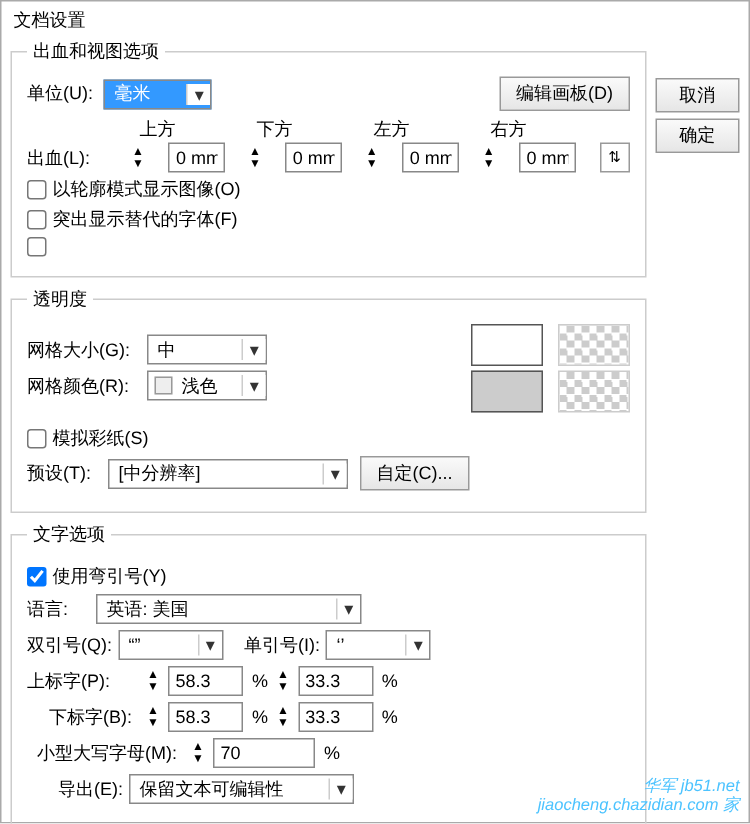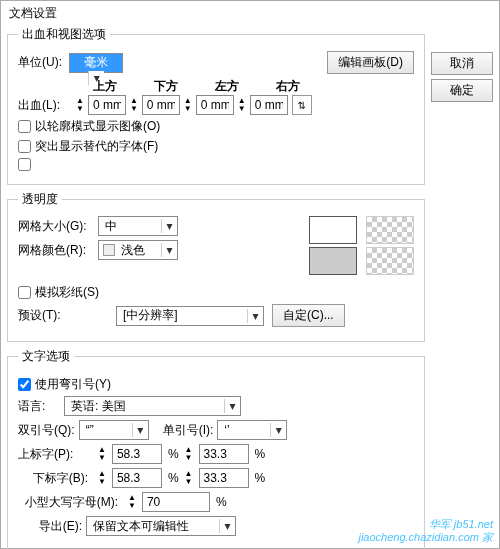--- a/index.html
+++ b/index.html
@@ -14,49 +14,49 @@
 .btn { display: block; border: 1px solid #999; background: linear-gradient(#fafafa,#e6e6e6); padding: 2px 0; text-align: center; font-size: 12px; width: 100%; margin-bottom: 4px; cursor: pointer; }
 .btn-inline { display: inline-block; width: auto; padding: 2px 10px; margin: 0; }
 .dropdown { display: inline-flex; align-items: center; border: 1px solid #888; background: #fff; height: 20px; font-size: 12px; cursor: pointer; }
 .dropdown.sel { background: #3399ff; color: #fff; }
 .dropdown span.val { padding: 0 6px; flex: 1; }
 .arrow { width: 16px; text-align: center; color: #333; background: #fff; border-left: 1px solid #ccc; }
 .dropdown.sel .arrow { color: #333; }
 .row { display: flex; align-items: center; margin-bottom: 4px; }
 .lbl { margin-right: 4px; }
 input.num { width: 38px; height: 20px; border: 1px solid #888; padding: 0 4px; font-size: 12px; }
-.bleed-headers { display: flex; margin-left: 58px; gap: 3px; font-weight: bold; }
+.bleed-headers { display: flex; margin-left: 58px; gap: 20px; }
 .bleed-headers span { width: 58px; text-align: center; }
-.bleed-row { display:flex; align-items:center; gap: 4px; }
+.bleed-row { display:flex; align-items:center; gap: 16px; }
 .chk-row { display: flex; align-items: center; margin: 3px 0; }
 .chk-row input { margin-right: 4px; }
 .swatch { width: 48px; height: 28px; border: 1px solid #555; display: inline-block; margin-right: 6px; }
 .checker { width: 48px; height: 28px; display: inline-block; background:
   repeating-conic-gradient(#ccc 0 25%, #fff 0 50%) 0 0/10px 10px; border:1px solid #ccc; }
-.trans-row { display:flex; align-items:flex-start; margin-bottom: 6px; }
+.trans-row { display:flex; align-items:center; margin-bottom: 6px; }
 .icon-chain { width: 20px; height: 20px; border: 1px solid #999; display:inline-flex; align-items:center; justify-content:center; font-size:10px; cursor:pointer; }
 .pair-row { display:flex; align-items:center; gap: 6px; margin: 4px 0; }
 .header-pair { display:flex; margin-left: 86px; gap: 56px; }
 .watermark { position:absolute; right:6px; bottom:4px; color:#4cc3ff; font-size:11px; font-style:italic; text-align:right; line-height:13px; pointer-events:none; }
 </style>
 </head>
 <body>
 
 <div class="window">
   <div class="title-bar">文档设置</div>
   <div class="main-area">
     <div class="left-col">
 
       <fieldset>
         <legend>出血和视图选项</legend>
 
         <div class="row" style="justify-content:space-between;">
           <div>
             <span class="lbl">单位(U):</span>
-            <span class="dropdown sel" style="width:54px;flex-direction:column;">
+            <span class="dropdown sel" style="width:72px;">
               <span class="val">毫米</span>
               <span class="arrow">▾</span>
             </span>
           </div>
           <button class="btn btn-inline">编辑画板(D)</button>
         </div>
 
         <div class="bleed-headers">
           <span>上方</span>
           <span>下方</span>
@@ -123,21 +123,21 @@
           </div>
         </div>
 
         <div class="chk-row">
             <input type="checkbox" style="">
             <span>模拟彩纸(S)</span>
           </div>
 
         <div class="row">
           <span class="lbl" style="width:50px;">预设(T):</span>
-          <span class="dropdown" style="width:148px;margin-left:44px;">
+          <span class="dropdown" style="width:160px;">
             <span class="val">[中分辨率]</span>
             <span class="arrow">▾</span>
           </span>
           <span style="width:8px;"></span>
           <button class="btn btn-inline">自定(C)...</button>
         </div>
       </fieldset>
 
       <fieldset>
         <legend>文字选项</legend>

